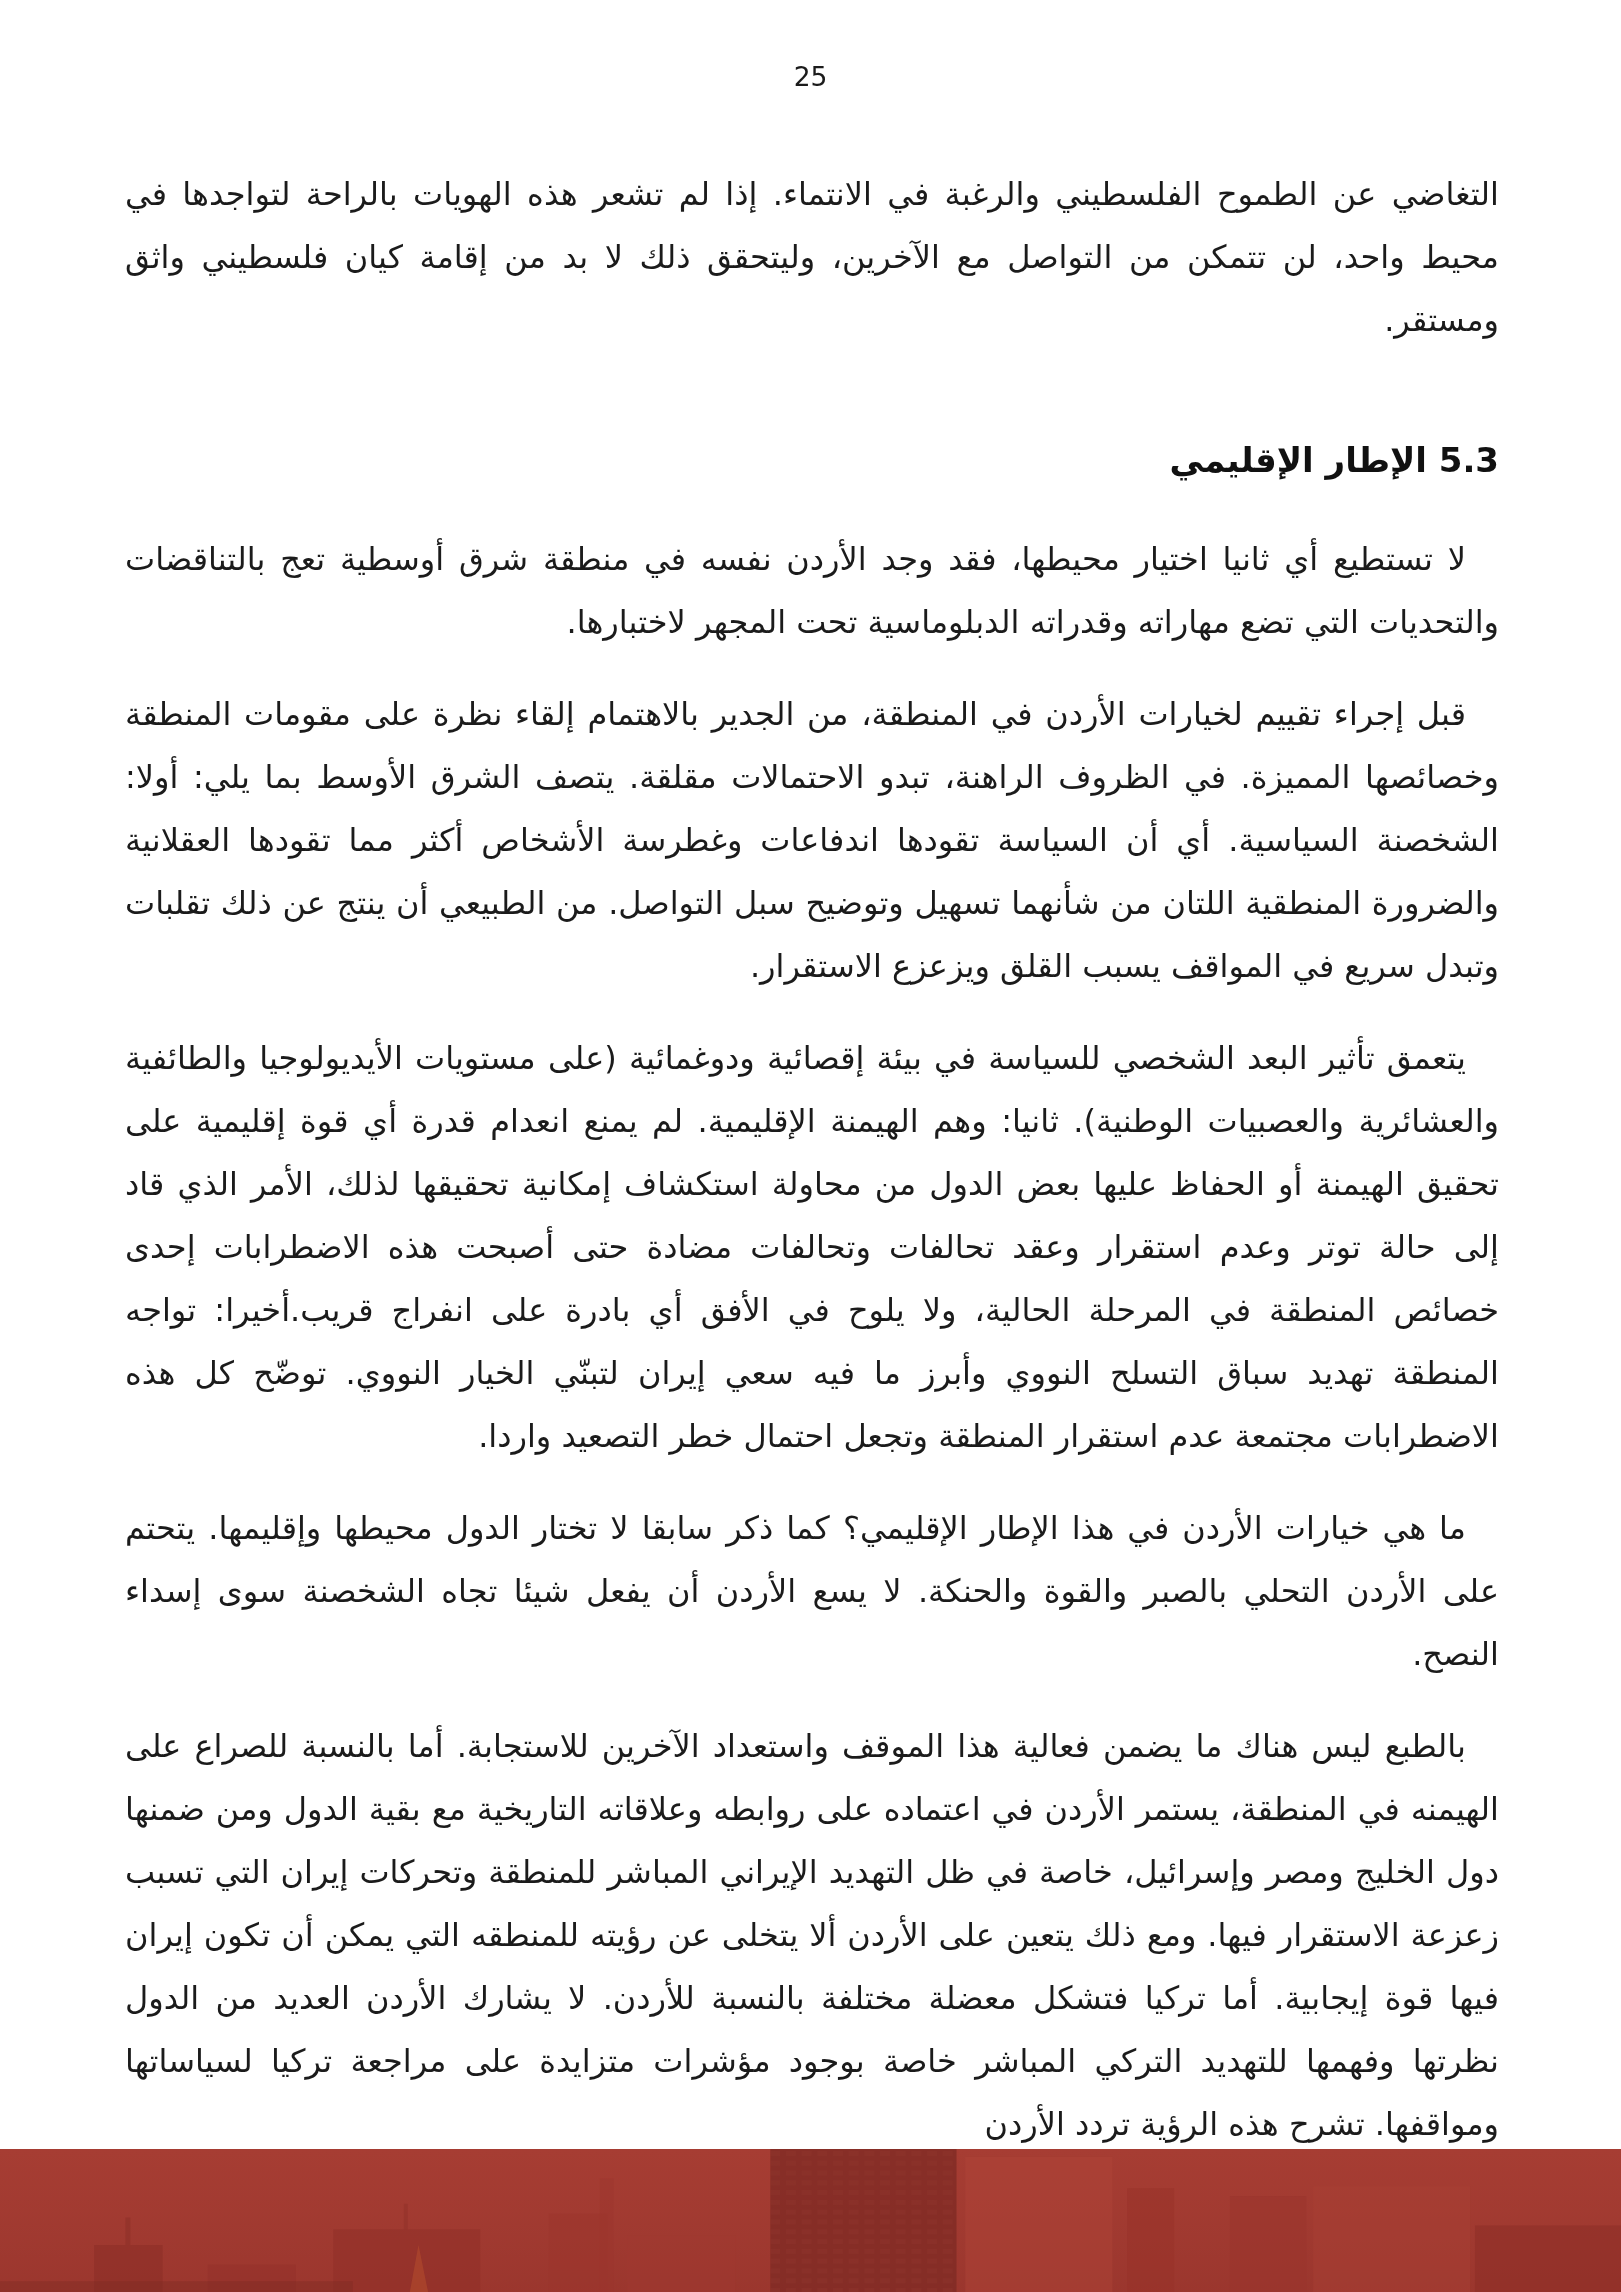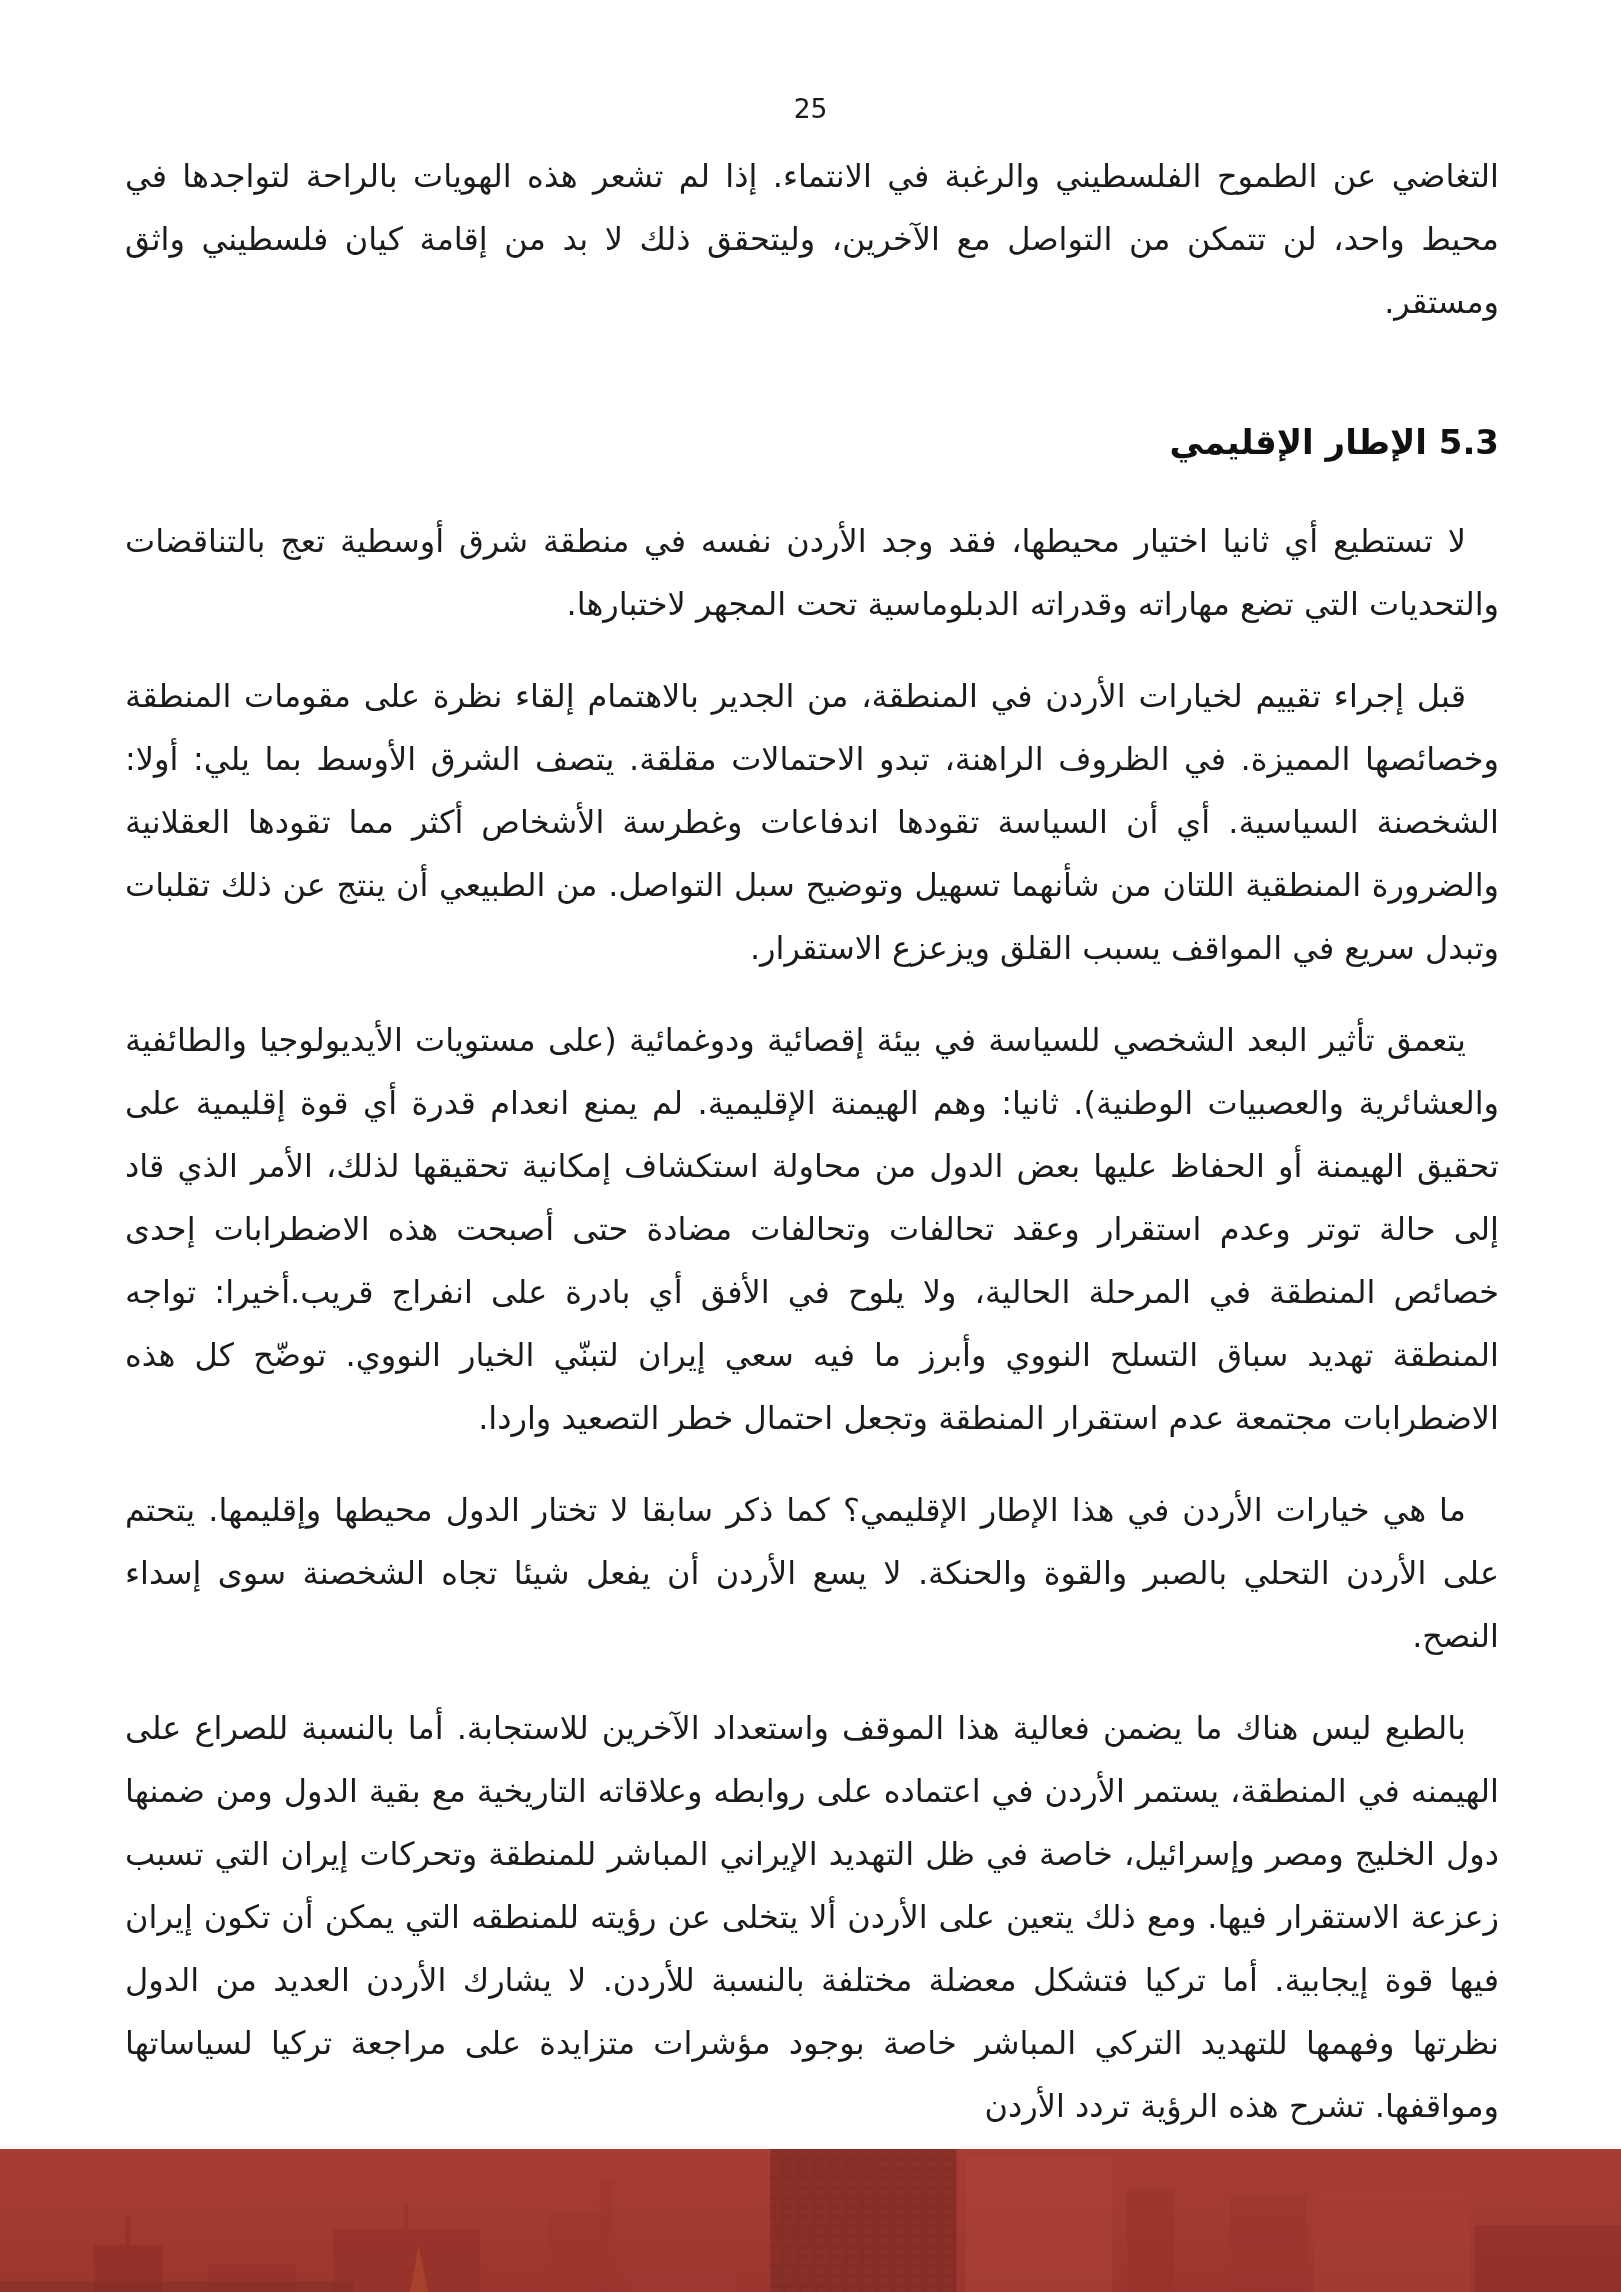--- a/index.html
+++ b/index.html
@@ -19,25 +19,24 @@
   }
   .page-number {
     position: absolute;
     top: 61px;
     left: 0;
     right: 0;
     text-align: center;
     font-size: 26.5px;
     color: #1b1b1b;
     direction: ltr;
-    margin-top: 32px;
   }
   .content {
     position: absolute;
-    top: 145px;
+    top: 163px;
     right: 122px;
     left: 125px;
     direction: rtl;
   }
   .para {
     font-size: 32px;
     line-height: 63px;
     text-align: justify;
     margin: 0 0 29px 0;
   }

